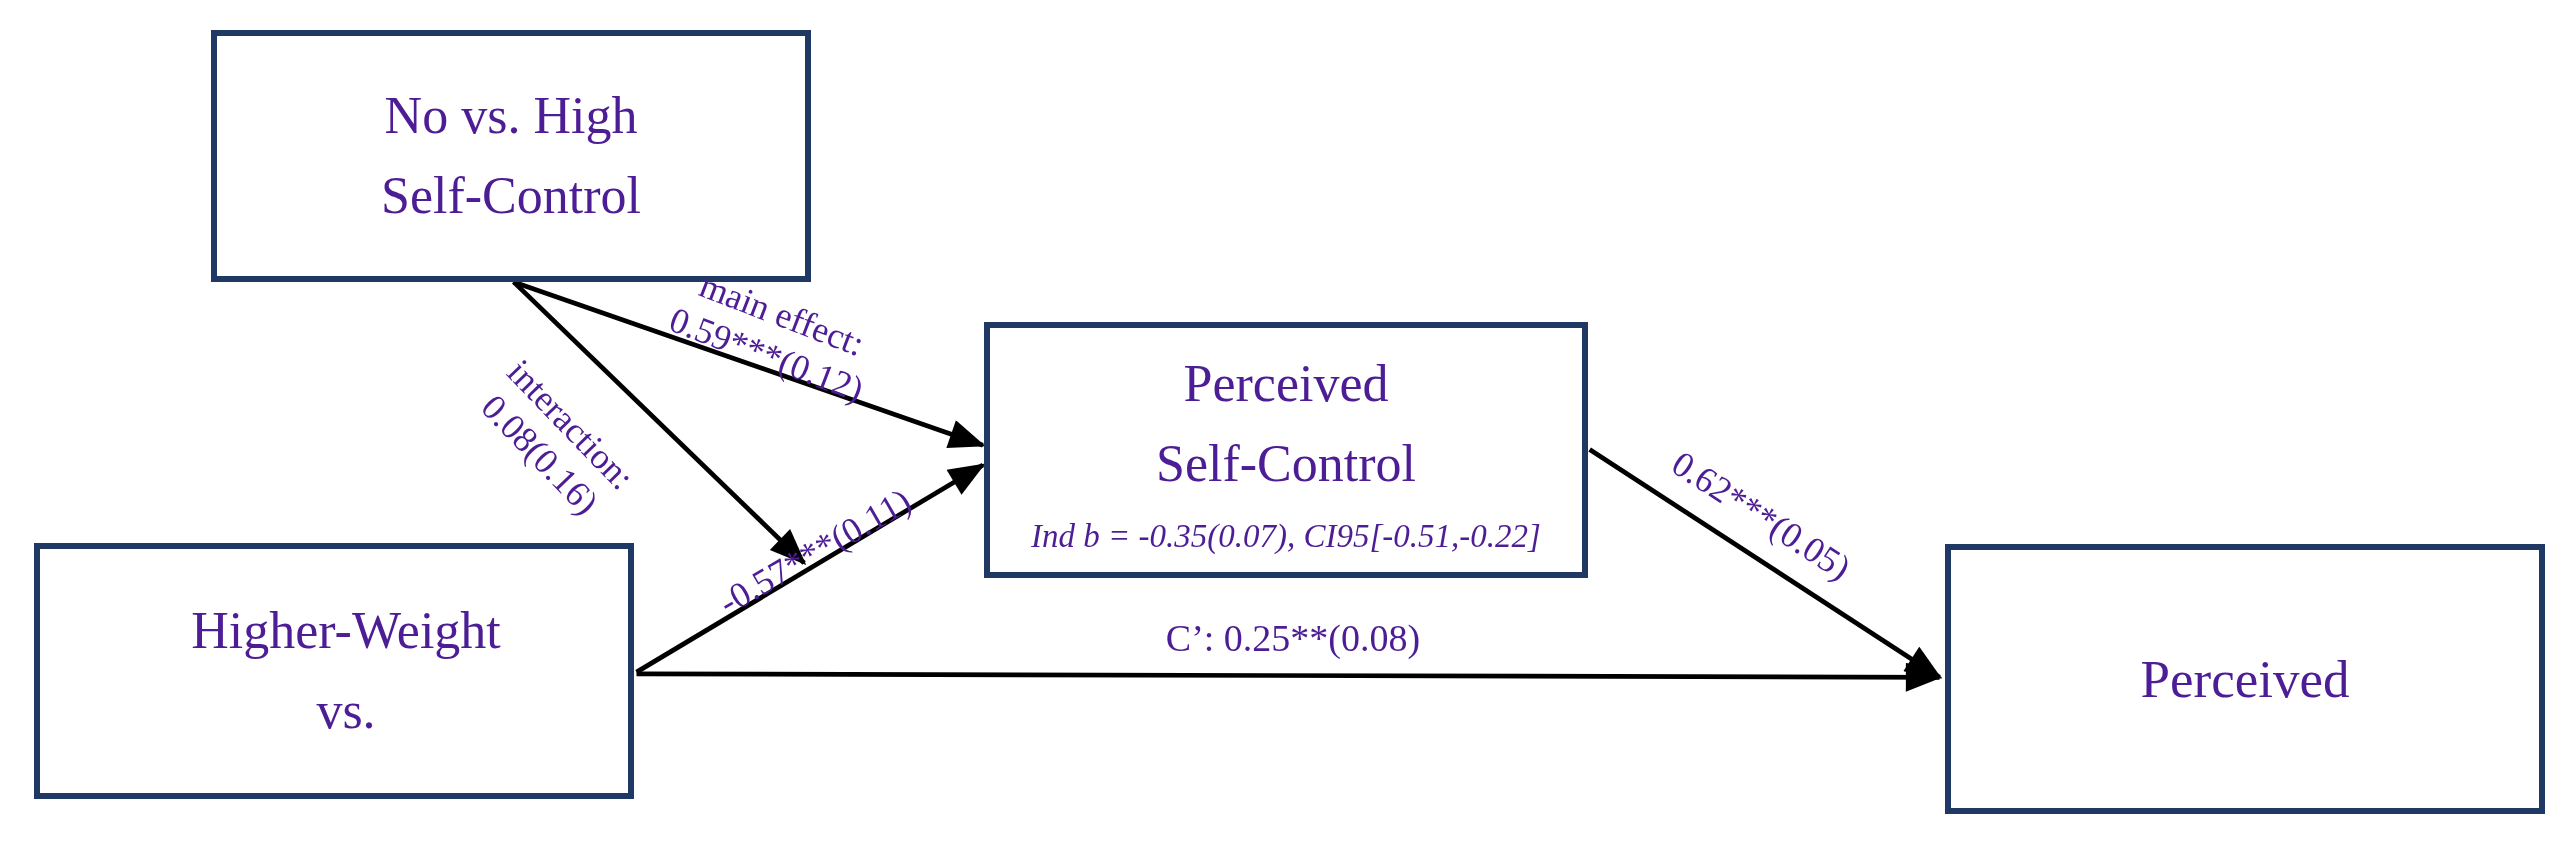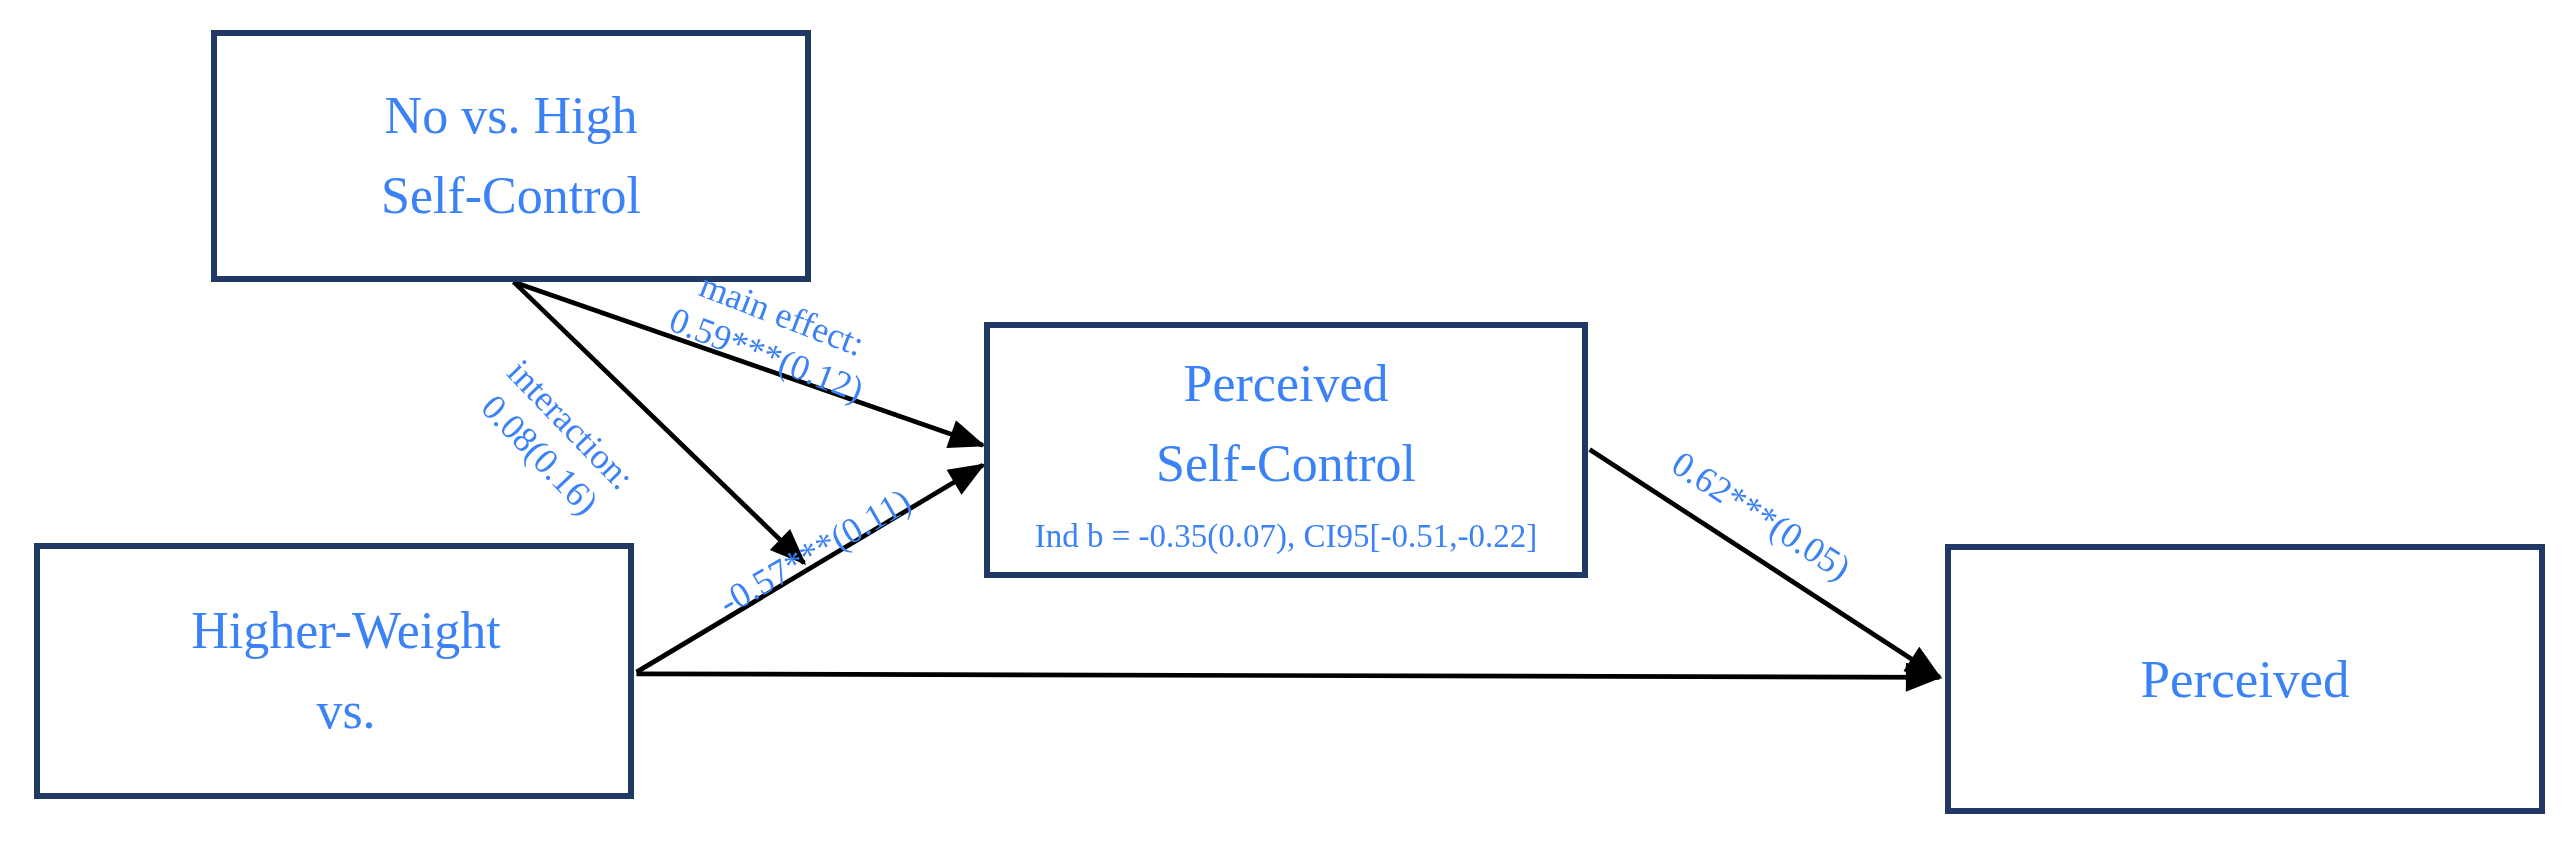--- a/index.html
+++ b/index.html
@@ -2,38 +2,38 @@
 <html style="font-size:13.8px"><head>
 <meta charset="utf-8">
 <style>
   html, body { margin: 0; padding: 0; background: #ffffff; }
   #canvas {
     position: relative;
     width: 2576px;
     height: 844px;
     background: #ffffff;
     font-family: "Liberation Serif", "DejaVu Serif", serif;
-    color: #3b82f6;
+    color: #4c1d95;
     overflow: hidden;
   }
   #arrow-layer { position: absolute; left: 0; top: 0; }
   .node-box {
     position: absolute;
     box-sizing: border-box;
     border: 6px solid #1f3864;
     background: #ffffff;
     display: flex;
     flex-direction: column;
     align-items: center;
     justify-content: center;
     text-align: center;
   }
   .node-line { font-size: 52px; line-height: 80px; white-space: nowrap; }
   .node-line-big { font-size: 53px; line-height: 89px; white-space: nowrap; }
-  .stat-line { font-size: 33px; line-height: 40px; white-space: nowrap; margin-top: 12px; }
+  .stat-line { font-size: 33px; line-height: 40px; white-space: nowrap; margin-top: 12px; font-style: italic; }
   .path-label {
     position: absolute;
     transform: translate(-50%, -50%);
     font-size: 36px;
     line-height: 43px;
     text-align: center;
     white-space: nowrap;
   }
   .rot21 { transform: translate(-50%, -50%) rotate(21deg); }
   .rot46 { transform: translate(-50%, -50%) rotate(46deg); }
@@ -86,15 +86,16 @@
 
   <div class="path-label rot46" style="left:555px; top:440px;">
     <div>interaction:</div>
     <div>0.08(0.16)</div>
   </div>
 
   <div class="path-label rotm30" style="left:815px; top:552px;">-0.57***(0.11)</div>
 
   <div class="path-label rot33" style="left:1761px; top:516px;">0.62***(0.05)</div>
 
+  <div class="path-label c-label" style="left:1293px; top:638px;">C’: 0.25**(0.08)</div>
 
 </div>
 
 
 </body></html>

